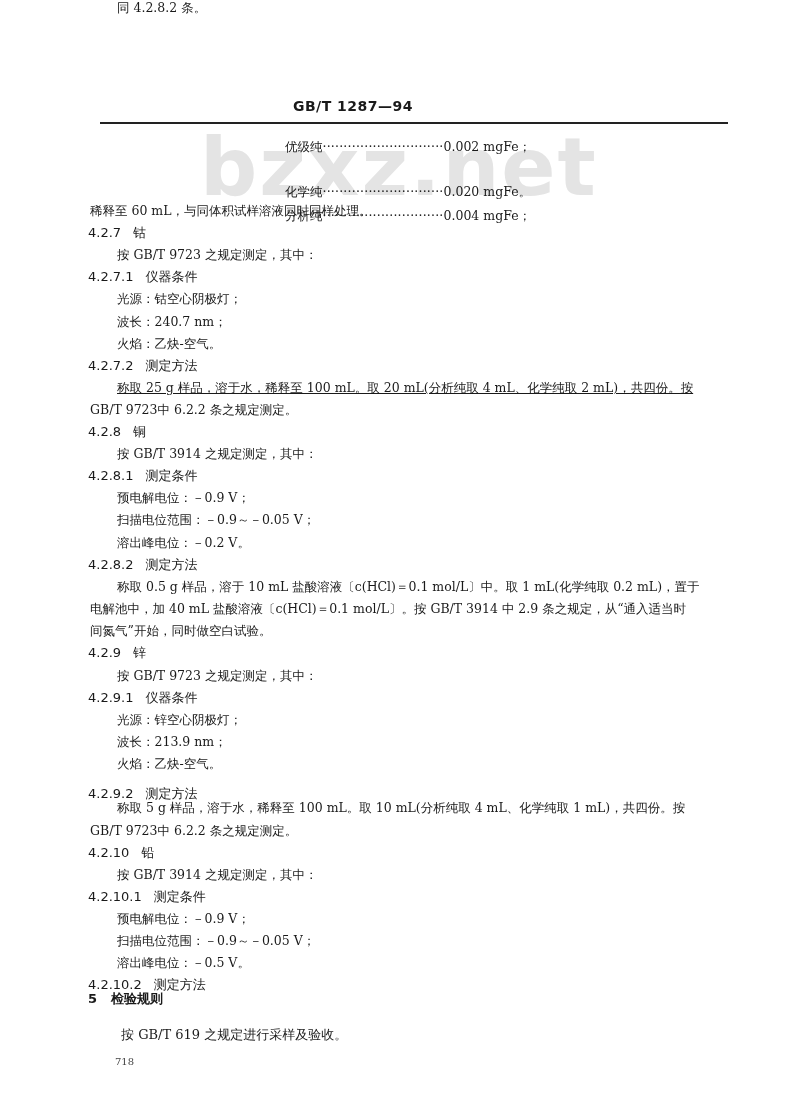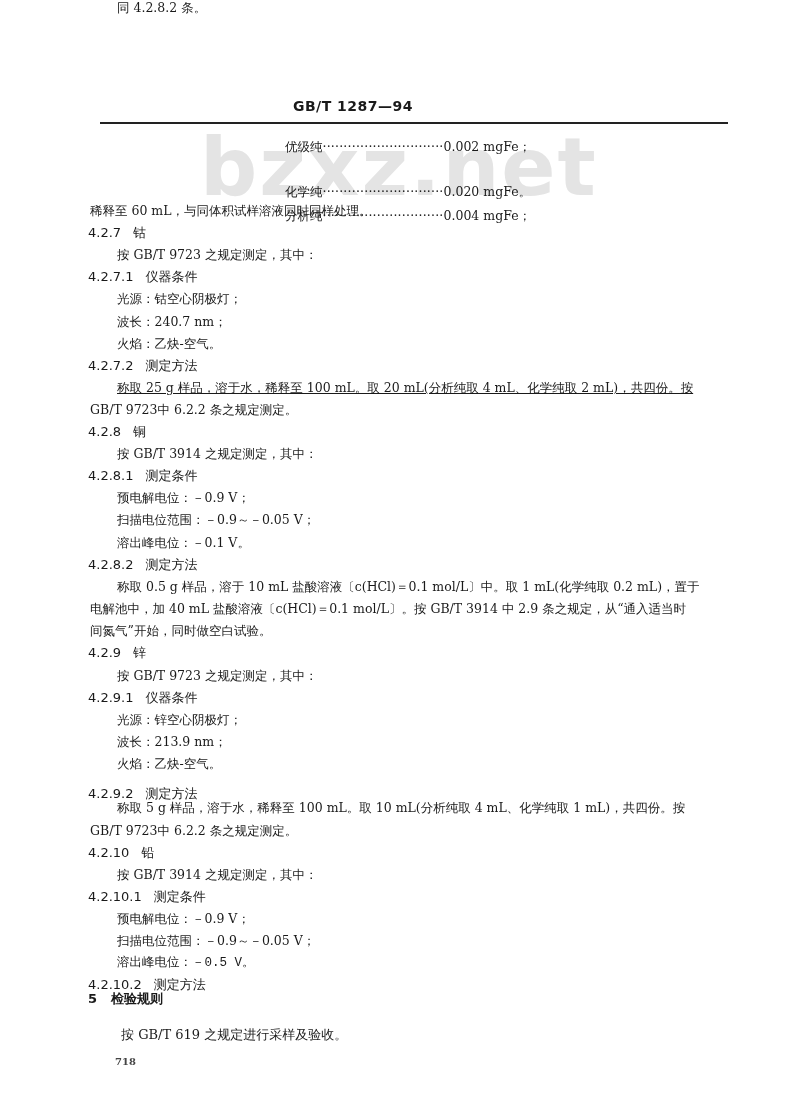--- a/index.html
+++ b/index.html
@@ -31,21 +31,21 @@
   .sec { font-family: "DejaVu Sans", sans-serif; font-size: 13px; }
   .sec .num { display: inline-block; margin-right: 12px; }
   .grade { position: absolute; font-size: 12.5px; white-space: nowrap; }
   .grade .dots { letter-spacing: 0.2px; }
   .h5 {
     position: absolute; left: 88px; top: 990px;
     font-family: "DejaVu Sans", sans-serif; font-weight: bold; font-size: 13px;
   }
   .h5 .num { margin-right: 14px; }
   .pageno {
-    position: absolute; left: 115px; top: 1056px; font-size: 10px; color: #444; font-weight: bold;
+    position: absolute; left: 115px; top: 1056px; font-size: 10px; color: #444;
   }
 </style>
 </head>
 <body>
 
 <div class="header">GB/T 1287—94</div>
 <div class="header-rule"></div>
 <div class="watermark">bzxz.net</div>
 
 <div class="content">
@@ -68,40 +68,40 @@
       <div class="line" style="top: 314px; left: 117px;">波长：240.7 nm；</div>
       <div class="line" style="top: 336px; left: 117px;">火焰：乙炔-空气。</div>
       <div class="line sec" style="top: 358px; left: 88px;"><span class="num">4.2.7.2</span><span>测定方法</span></div>
       <div class="line" style="top: 380px; left: 117px; text-decoration: underline;">称取 25 g 样品，溶于水，稀释至 100 mL。取 20 mL(分析纯取 4 mL、化学纯取 2 mL)，共四份。按</div>
       <div class="line" style="top: 402px; left: 90px;">GB/T 9723中 6.2.2 条之规定测定。</div>
       <div class="line sec" style="top: 424px; left: 88px;"><span class="num">4.2.8</span><span>铜</span></div>
       <div class="line" style="top: 446px; left: 117px;">按 GB/T 3914 之规定测定，其中：</div>
       <div class="line sec" style="top: 468px; left: 88px;"><span class="num">4.2.8.1</span><span>测定条件</span></div>
       <div class="line" style="top: 490px; left: 117px;">预电解电位：－0.9 V；</div>
       <div class="line" style="top: 512px; left: 117px;">扫描电位范围：－0.9～－0.05 V；</div>
-      <div class="line" style="top: 535px; left: 117px;">溶出峰电位：－0.1 V。</div>
+      <div class="line" style="top: 535px; left: 117px;">溶出峰电位：－0.2 V。</div>
       <div class="line sec" style="top: 557px; left: 88px;"><span class="num">4.2.8.2</span><span>测定方法</span></div>
       <div class="line" style="top: 579px; left: 117px;">称取 0.5 g 样品，溶于 10 mL 盐酸溶液〔c(HCl)＝0.1 mol/L〕中。取 1 mL(化学纯取 0.2 mL)，置于</div>
       <div class="line" style="top: 601px; left: 90px;">电解池中，加 40 mL 盐酸溶液〔c(HCl)＝0.1 mol/L〕。按 GB/T 3914 中 2.9 条之规定，从“通入适当时</div>
       <div class="line" style="top: 623px; left: 90px;">间氮气”开始，同时做空白试验。</div>
       <div class="line sec" style="top: 645px; left: 88px;"><span class="num">4.2.9</span><span>锌</span></div>
       <div class="line" style="top: 668px; left: 117px;">按 GB/T 9723 之规定测定，其中：</div>
       <div class="line sec" style="top: 690px; left: 88px;"><span class="num">4.2.9.1</span><span>仪器条件</span></div>
       <div class="line" style="top: 712px; left: 117px;">光源：锌空心阴极灯；</div>
       <div class="line" style="top: 734px; left: 117px;">波长：213.9 nm；</div>
       <div class="line" style="top: 756px; left: 117px;">火焰：乙炔-空气。</div>
       <div class="line sec" style="top: 766px; left: 88px; margin-top: 20px;"><span class="num">4.2.9.2</span><span>测定方法</span></div>
       <div class="line" style="top: 800px; left: 117px;">称取 5 g 样品，溶于水，稀释至 100 mL。取 10 mL(分析纯取 4 mL、化学纯取 1 mL)，共四份。按</div>
       <div class="line" style="top: 823px; left: 90px;">GB/T 9723中 6.2.2 条之规定测定。</div>
       <div class="line sec" style="top: 845px; left: 88px;"><span class="num">4.2.10</span><span>铅</span></div>
       <div class="line" style="top: 867px; left: 117px;">按 GB/T 3914 之规定测定，其中：</div>
       <div class="line sec" style="top: 889px; left: 88px;"><span class="num">4.2.10.1</span><span>测定条件</span></div>
       <div class="line" style="top: 911px; left: 117px;">预电解电位：－0.9 V；</div>
       <div class="line" style="top: 933px; left: 117px;">扫描电位范围：－0.9～－0.05 V；</div>
-      <div class="line" style="top: 955px; left: 117px; font-family: Liberation Mono, monospace;">溶出峰电位：－0.5 V。</div>
+      <div class="line" style="top: 955px; left: 117px;">溶出峰电位：－0.5 V。</div>
       <div class="line sec" style="top: 977px; left: 88px;"><span class="num">4.2.10.2</span><span>测定方法</span></div>
       <div class="line" style="left: 117px;">同 4.2.8.2 条。</div>
     </div>
 
   <div class="h5">
     <span class="num">5</span><span>检验规则</span>
   </div>
   <div class="line" style="left:121px;top:1027px;font-size:13px;">按 GB/T 619 之规定进行采样及验收。</div>
   <div class="pageno">718</div>
 </div>

